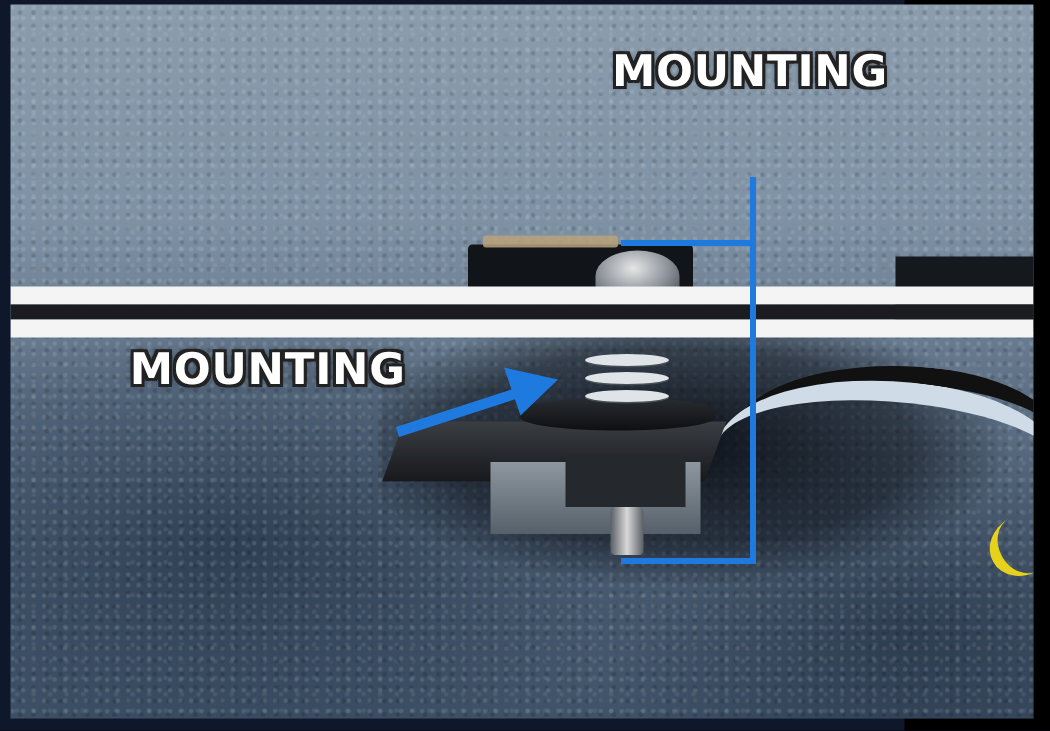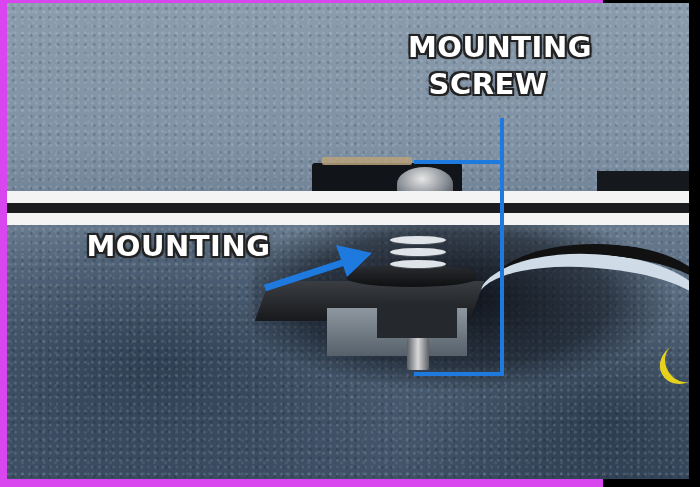--- a/index.html
+++ b/index.html
@@ -1,17 +1,17 @@
 <!DOCTYPE html>
 <html><head>
 <meta charset="utf-8">
 <style>
   html,body{margin:0;padding:0;background:#000;}
   body{width:700px;height:487px;overflow:hidden;position:relative;font-family:"DejaVu Sans","Liberation Sans",sans-serif;}
-  .frame{position:absolute;left:0;top:0;width:603px;height:487px;background:#d946ef;}
+  .frame{position:absolute;left:0;top:0;width:603px;height:487px;background:#0f172a;}
   .photo{position:absolute;left:7px;top:3px;width:682px;height:476px;overflow:hidden;
     background:
       radial-gradient(ellipse 420px 220px at 150px 360px, rgba(20,35,55,0.55), transparent 70%),
       radial-gradient(ellipse 300px 200px at 600px 420px, rgba(25,38,55,0.55), transparent 70%),
       linear-gradient(180deg,#8a9cad 0%,#7f92a5 30%,#5c6f84 55%,#3f5268 100%);}
   .noise{position:absolute;inset:0;
     background-image:
       radial-gradient(circle at 20% 30%, rgba(255,255,255,0.12) 1px, transparent 2px),
       radial-gradient(circle at 70% 60%, rgba(0,0,0,0.15) 1px, transparent 2px),
       radial-gradient(circle at 40% 80%, rgba(255,255,255,0.08) 1px, transparent 2px);
@@ -83,18 +83,17 @@
       <line x1="414" y1="374" x2="502" y2="374"></line>
     </g>
     <g>
       <line x1="265" y1="288" x2="345" y2="262" stroke="#1f7ae0" stroke-width="7"></line>
       <polygon points="372,253 336,245 347,277" fill="#1f7ae0"></polygon>
     </g>
   </svg>
 
   <div class="label lbl-screw">
     <span>MOUNTING</span>
-    <span>SCREW</span>
   </div>
   <div class="label lbl-spring">
     <span>MOUNTING</span>
   </div>
 </div>
 
 </body></html>

